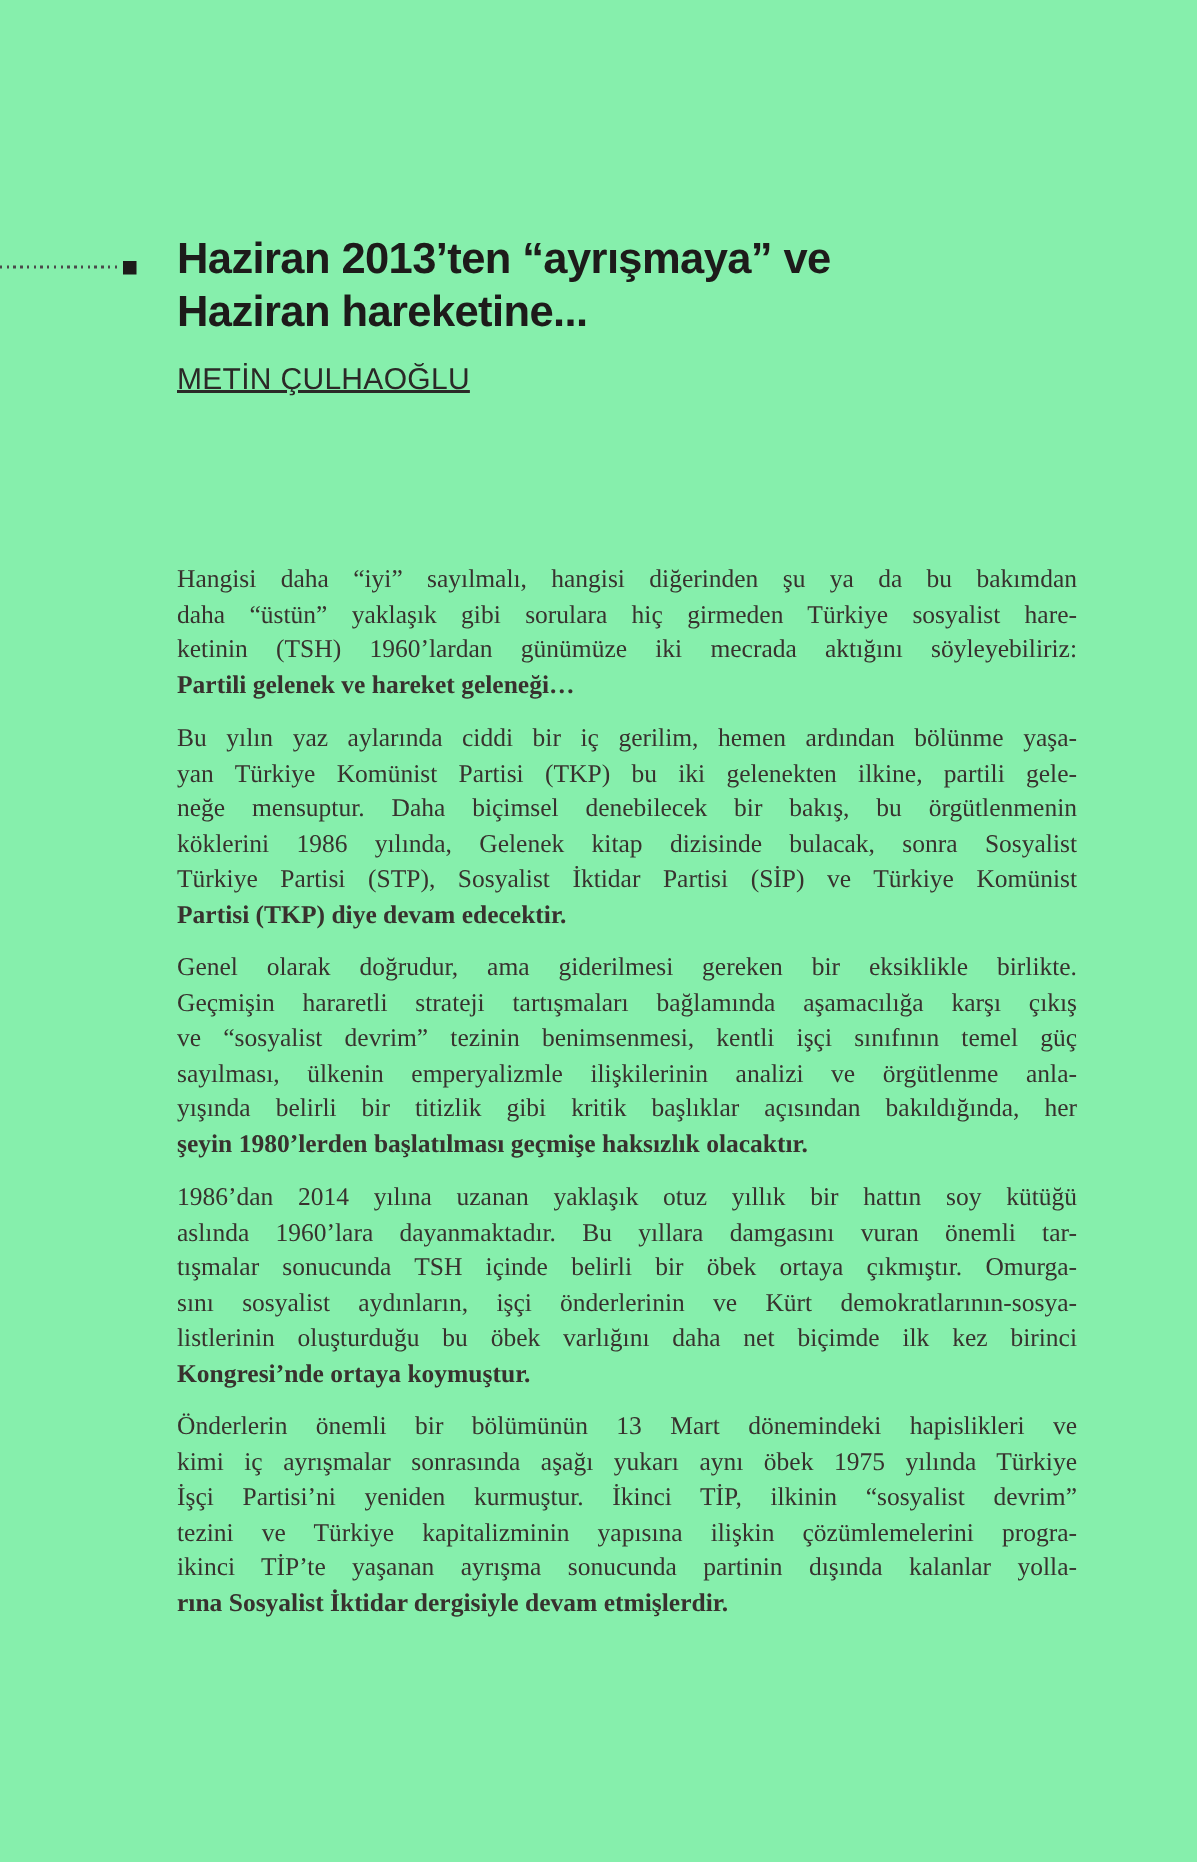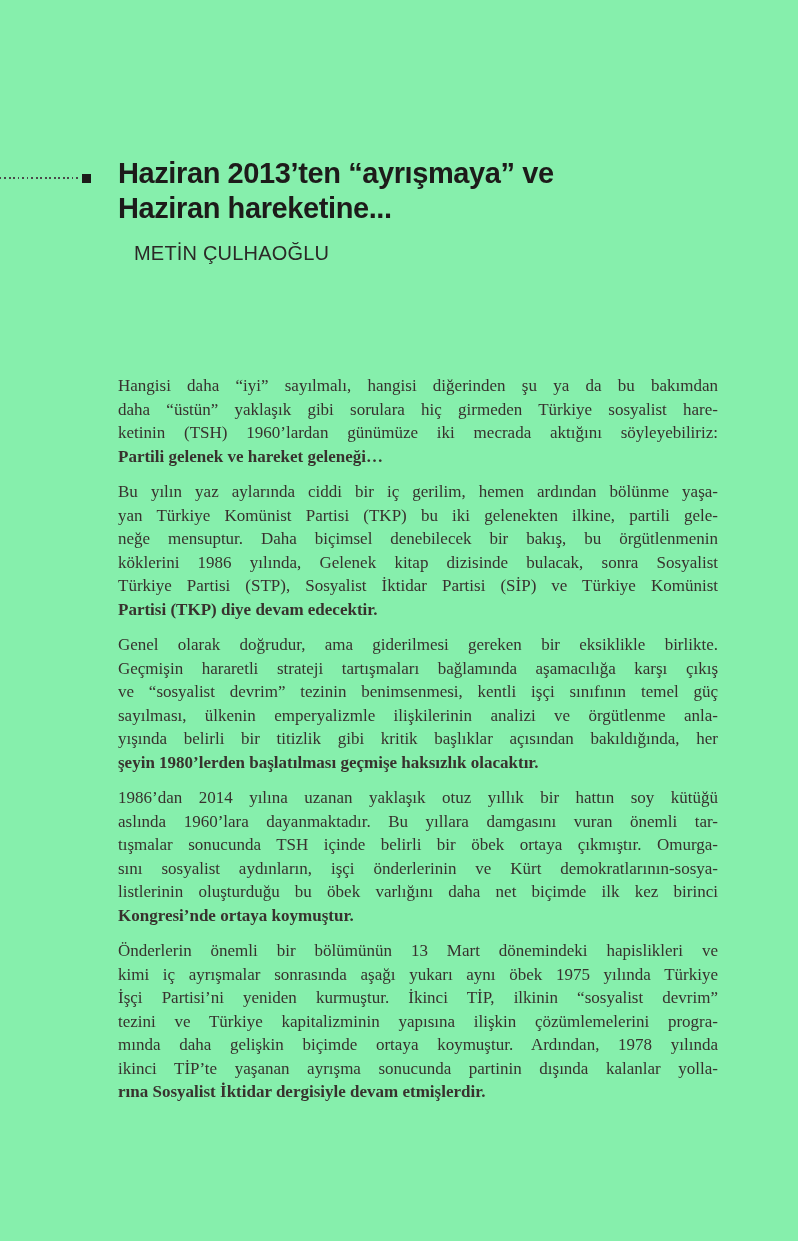--- a/index.html
+++ b/index.html
@@ -41,28 +41,29 @@
     font-family: "Liberation Sans", sans-serif;
     font-weight: 700;
     font-size: 29px;
     line-height: 35px;
     letter-spacing: -0.4px;
     color: #1d1b1a;
   }
   .title-line { display: block; }
   .author {
     position: absolute;
-    left: 134px;
+    left: 118px;
     top: 242px;
     font-family: "Liberation Sans", sans-serif;
     font-weight: 400;
     font-size: 20px;
     line-height: 23px;
     letter-spacing: 0.2px;
     color: #2b2927;
+    text-decoration: underline;
   }
   .body-text {
     position: absolute;
     left: 118px;
     top: 374px;
     width: 600px;
     font-size: 17px;
     line-height: 23.5px;
     color: #38322e;
   }
@@ -117,18 +118,17 @@
         <div class="line">tışmalar sonucunda TSH içinde belirli bir öbek ortaya çıkmıştır. Omurga-</div>
         <div class="line">sını sosyalist aydınların, işçi önderlerinin ve Kürt demokratlarının-sosya-</div>
         <div class="line">listlerinin oluşturduğu bu öbek varlığını daha net biçimde ilk kez birinci</div>
         <div class="line last">Kongresi’nde ortaya koymuştur.</div>
       </div>
       <div class="paragraph">
         <div class="line">Önderlerin önemli bir bölümünün 13 Mart dönemindeki hapislikleri ve</div>
         <div class="line">kimi iç ayrışmalar sonrasında aşağı yukarı aynı öbek 1975 yılında Türkiye</div>
         <div class="line">İşçi Partisi’ni yeniden kurmuştur. İkinci TİP, ilkinin “sosyalist devrim”</div>
         <div class="line">tezini ve Türkiye kapitalizminin yapısına ilişkin çözümlemelerini progra-</div>
-        <div class="line">mında daha gelişkin biçimde ortaya koymuştur. Ardından, 1978 yılında</div>
         <div class="line">ikinci TİP’te yaşanan ayrışma sonucunda partinin dışında kalanlar yolla-</div>
         <div class="line last">rına Sosyalist İktidar dergisiyle devam etmişlerdir.</div>
       </div>
     </div>
 </div>
 
 </body></html>

